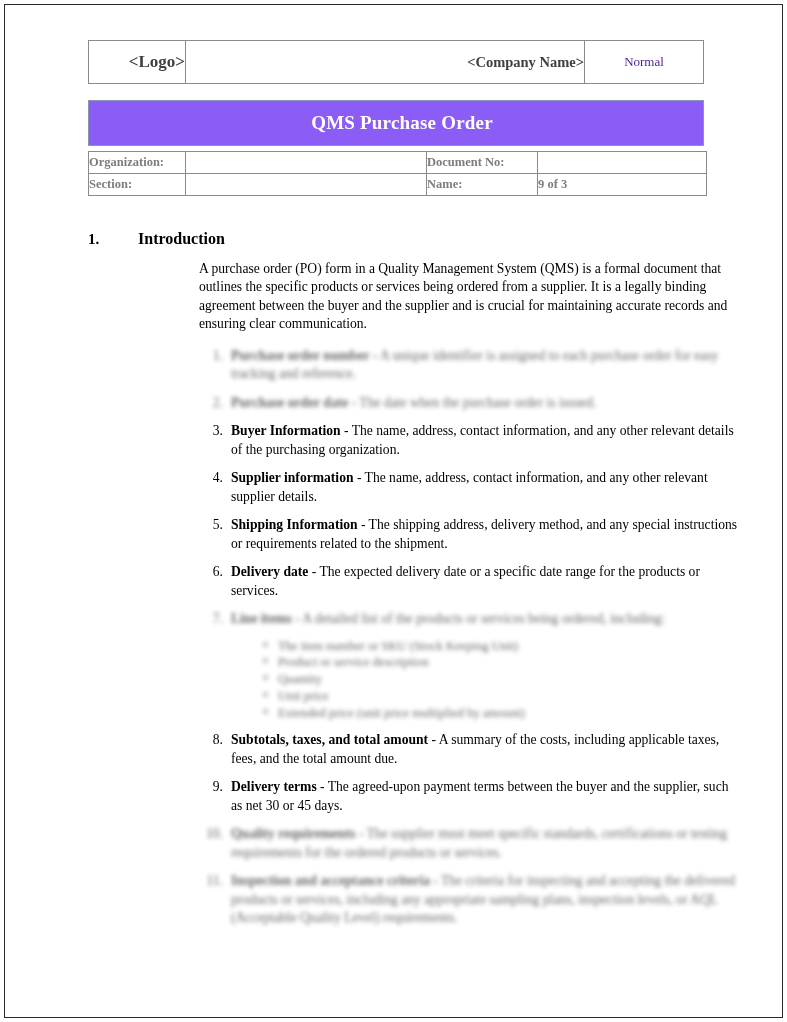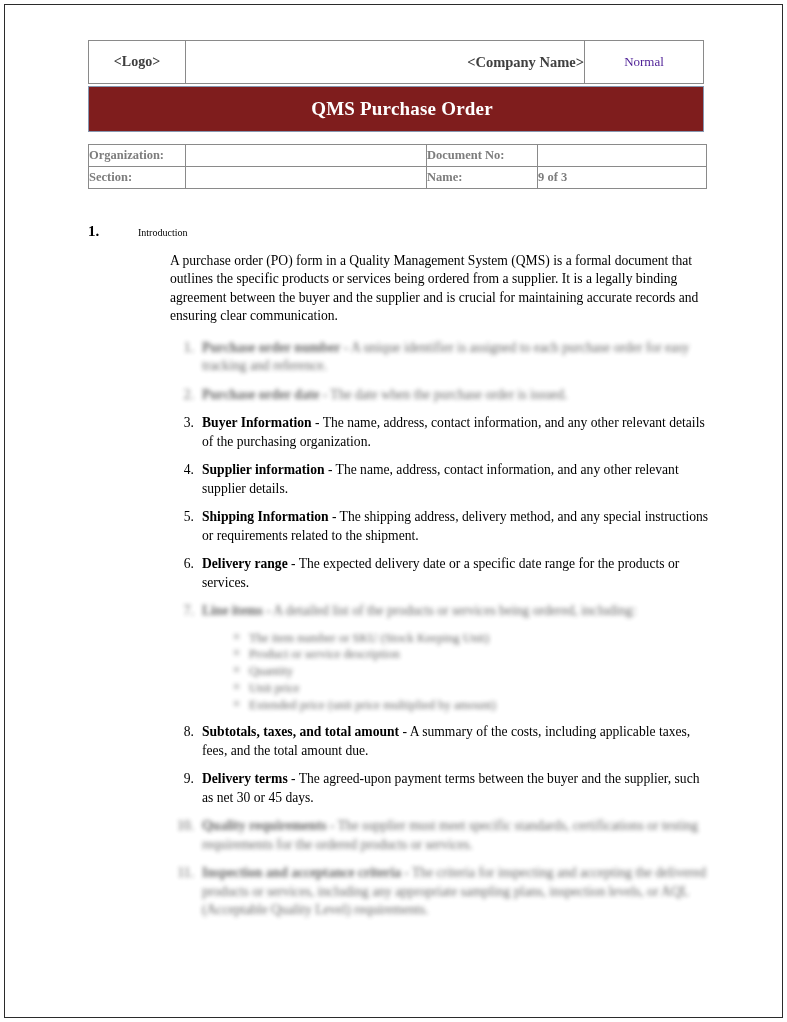--- a/index.html
+++ b/index.html
@@ -44,59 +44,59 @@
   }
   table.doc-table td {
     border: 1px solid #8a8a8a;
     padding: 0;
     vertical-align: middle;
   }
 
   .hdr-row td { height: 42px; }
   .cell-logo {
     width: 96px;
-    text-align: center;
-    font-weight: bold;
-    font-size: 14px;
+    text-align: right;
+    font-weight: bold;
+    font-size: 17px;
     color: #3f3f3f;
   }
   .cell-company {
     text-align: right;
     font-weight: bold;
     font-size: 14.5px;
     color: #3f3f3f;
   }
   .cell-status {
     width: 118px;
     text-align: center;
     font-size: 13px;
     color: #4c1d95;
   }
 
   
   .title-banner {
     width: 616px;
     height: 46px;
-    margin-top: 2px;
-    background: #7f1d1d;
+    margin-top: 16px;
+    background: #8b5cf6;
     border: 1px solid #8797b0;
     box-sizing: border-box;
     display: flex;
     align-items: center;
     justify-content: center;
     color: #ffffff;
     font-weight: bold;
     font-size: 19px;
     letter-spacing: 0.2px;
     padding-left: 12px;
   }
 
   
   .meta-table {
-    margin-top: 12px;
+    margin-top: 5px;
   }
   .meta-table td {
     height: 21px;
     font-size: 12.5px;
     font-weight: bold;
     color: #7d7d7d;
     padding: 0 0 0 6px;
   }
   .col-label-a { width: 96px; }
   .col-value-a { width: 240px; }
@@ -109,28 +109,28 @@
     display: flex;
     align-items: baseline;
   }
   .section-num {
     width: 50px;
     flex: 0 0 50px;
     font-weight: bold;
     font-size: 15px;
   }
   .section-title {
-    font-weight: normal;
-    font-size: 10px;
+    font-weight: bold;
+    font-size: 16px;
     text-align: right;
   }
 
   
   .body-wrap {
-    margin-left: 82px;
+    margin-left: 111px;
     width: 543px;
   }
   .para {
     font-size: 13.6px;
     line-height: 1.36;
     text-align: left;
     margin: 12px 0 0 0;
   }
 
   
@@ -230,21 +230,21 @@
   </div>
 
   <div class="body-wrap">
     <p class="para">A purchase order (PO) form in a Quality Management System (QMS) is a formal document that outlines the specific products or services being ordered from a supplier. It is a legally binding agreement between the buyer and the supplier and is crucial for maintaining accurate records and ensuring clear communication.</p>
     <ol class="main-list" id="main-list">
         <li class="blurred"><span class="num">1.</span><span class="li-term">Purchase order number</span><span> - A unique identifier is assigned to each purchase order for easy tracking and reference.</span></li>
         <li class="blurred"><span class="num">2.</span><span class="li-term">Purchase order date</span><span> - The date when the purchase order is issued.</span></li>
         <li><span class="num">3.</span><span class="li-term">Buyer Information</span><span> - The name, address, contact information, and any other relevant details of the purchasing organization.</span></li>
         <li><span class="num">4.</span><span class="li-term">Supplier information</span><span> - The name, address, contact information, and any other relevant supplier details.</span></li>
         <li><span class="num">5.</span><span class="li-term">Shipping Information</span><span> - The shipping address, delivery method, and any special instructions or requirements related to the shipment.</span></li>
-        <li><span class="num">6.</span><span class="li-term">Delivery range</span><span> - The expected delivery date or a specific date range for the products or services.</span></li>
+        <li><span class="num">6.</span><span class="li-term">Delivery date</span><span> - The expected delivery date or a specific date range for the products or services.</span></li>
         <li class="blurred"><span class="num">7.</span><span class="li-term">Line items</span><span> - A detailed list of the products or services being ordered, including:</span><ul class="sub-list">
             <li><span class="dot"></span><span>The item number or SKU (Stock Keeping Unit)</span></li>
             <li><span class="dot"></span><span>Product or service description</span></li>
             <li><span class="dot"></span><span>Quantity</span></li>
             <li><span class="dot"></span><span>Unit price</span></li>
             <li><span class="dot"></span><span>Extended price (unit price multiplied by amount)</span></li>
           </ul></li>
         <li><span class="num">8.</span><span class="li-term">Subtotals, taxes, and total amount</span><span> - A summary of the costs, including applicable taxes, fees, and the total amount due.</span></li>
         <li><span class="num">9.</span><span class="li-term">Delivery terms</span><span> - The agreed-upon payment terms between the buyer and the supplier, such as net 30 or 45 days.</span></li>
         <li class="blurred"><span class="num">10.</span><span class="li-term">Quality requirements</span><span> - The supplier must meet specific standards, certifications or testing requirements for the ordered products or services.</span></li>

